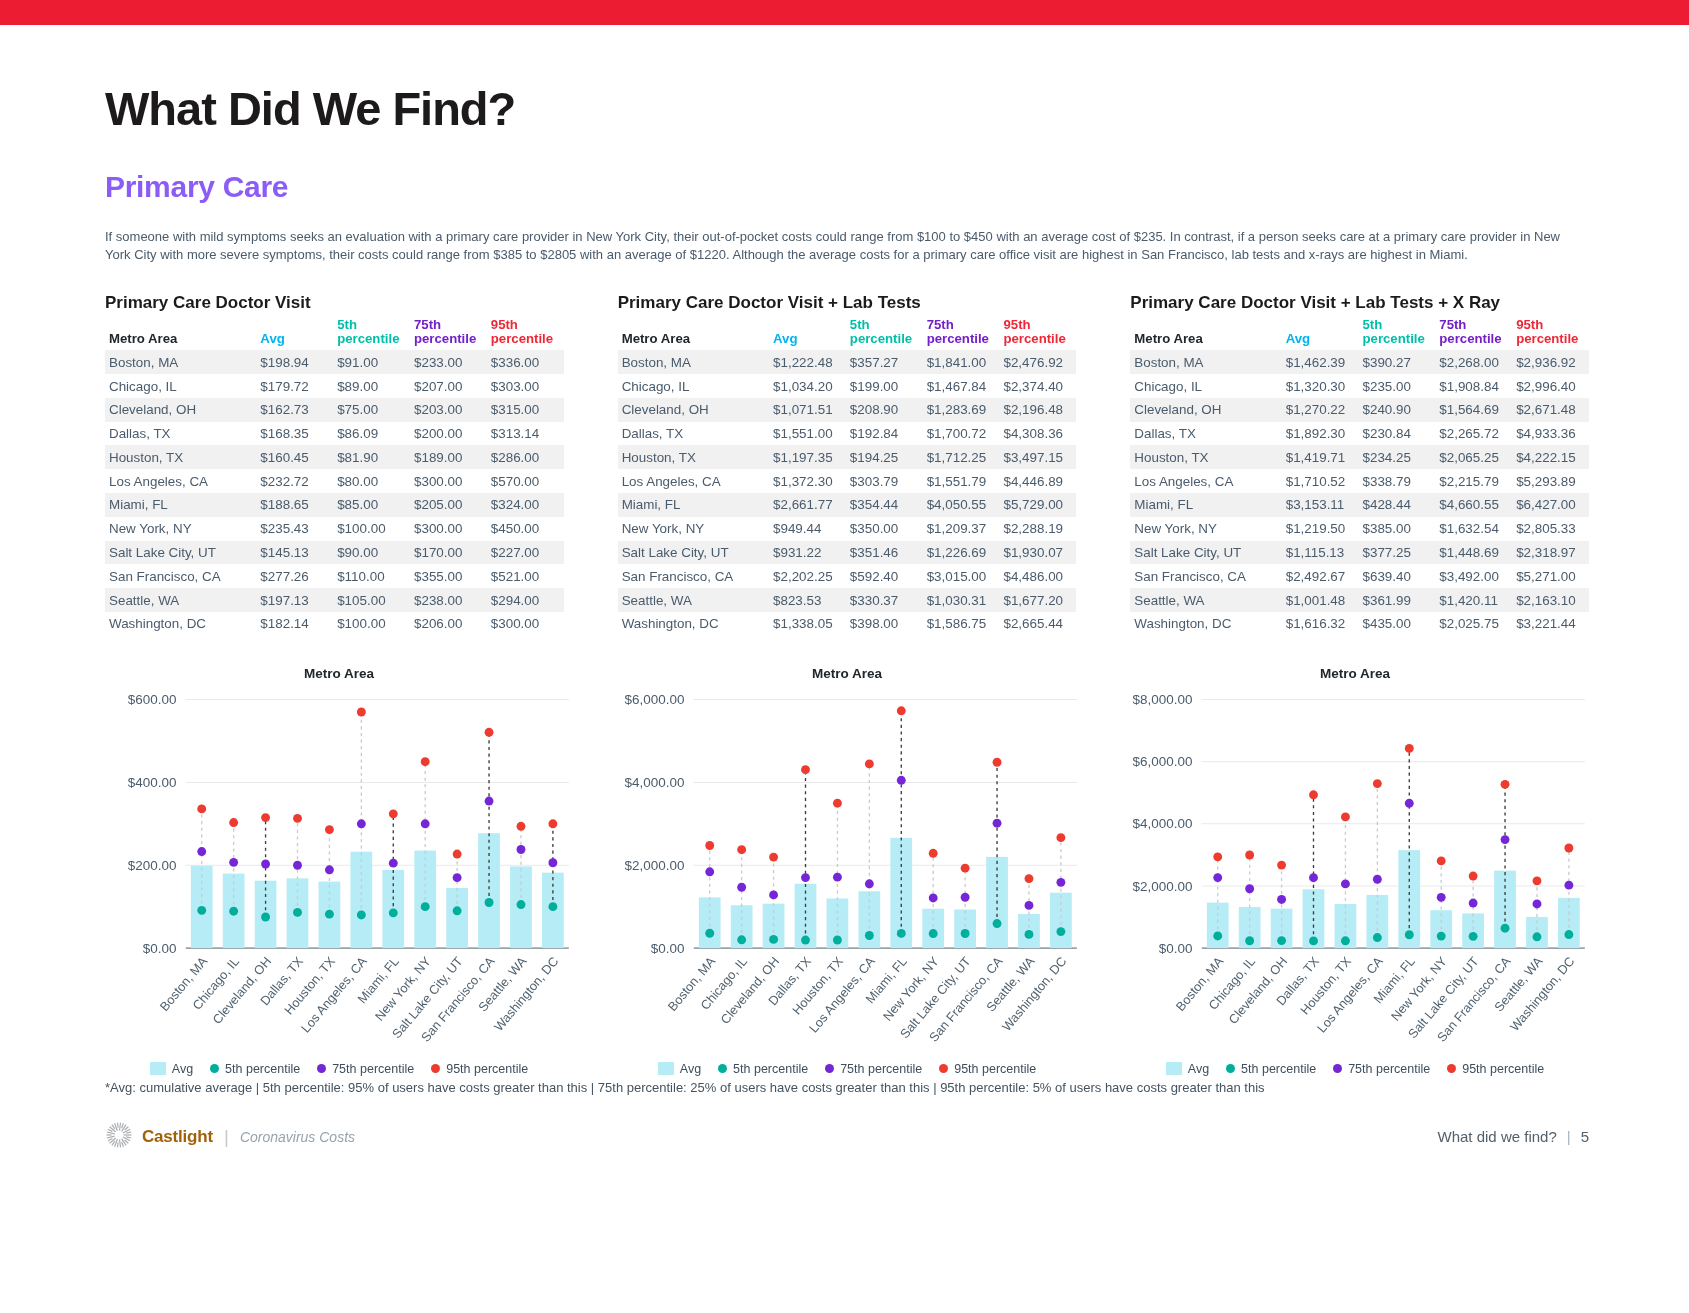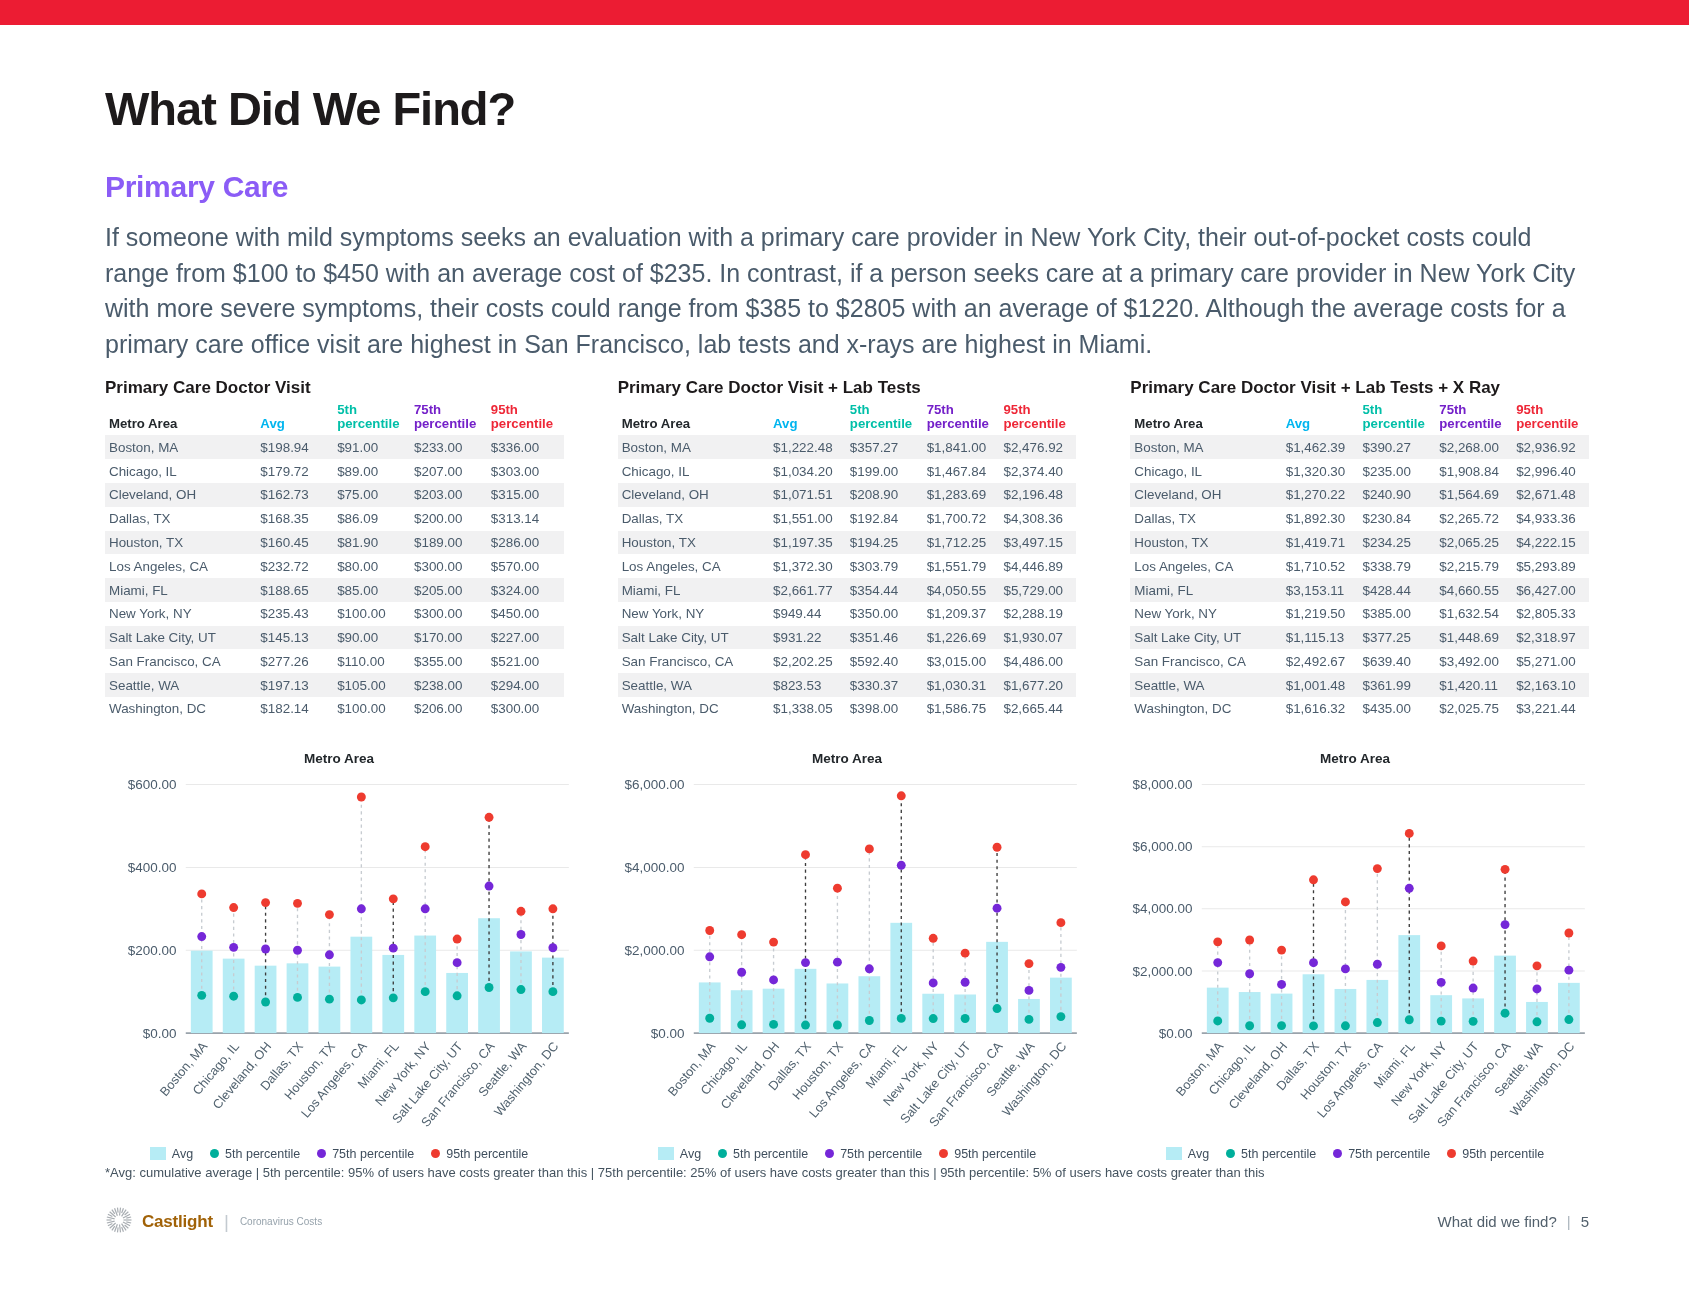--- a/index.html
+++ b/index.html
@@ -13,26 +13,26 @@
   .page { padding:0 100px 0 105px; }
   .page-title {
     margin:56px 0 0 0; font-size:47px; font-weight:800; color:#1d1a1b;
     letter-spacing:-1px;
   }
   .section-title {
     margin:34px 0 0 0; font-size:30px; font-weight:800; color:#8b5cf6;
     letter-spacing:-0.3px;
   }
   .intro {
-    margin:16px 0 0 0; font-size:25px; line-height:1.42; color:#4a5b6b;
+    margin:24px 0 0 0; font-size:13px; line-height:1.42; color:#4a5b6b;
     max-width:1478px;
   }
   .tables-row {
     display:grid; grid-template-columns:repeat(3, 1fr); column-gap:54px;
-    margin-top:16px;
+    margin-top:28px;
   }
   .table-title { font-size:17px; font-weight:800; color:#1d1a1b; margin:0 0 3px 0; }
   table.data-table { width:100%; border-collapse:collapse; table-layout:fixed; font-size:13.4px; }
   table.data-table col.c-metro { width:33%; }
   table.data-table col.c-val   { width:16.75%; }
   table.data-table th {
     text-align:left; vertical-align:bottom; font-weight:800;
     font-size:13.2px; line-height:1.04; padding:2px 4px 5px 4px;
   }
   table.data-table th.h-metro { color:#22272b; }
@@ -58,21 +58,21 @@
   .legend-dot { width:9px; height:9px; border-radius:50%; display:inline-block; }
 
   .footnote { margin-top:4px; font-size:13px; color:#44535f; }
 
   .footer {
     margin-top:26px; display:flex; justify-content:space-between; align-items:center;
   }
   .brand-row { display:flex; align-items:center; gap:9px; }
   .brand-name { font-size:17px; font-weight:800; color:#a16207; letter-spacing:-0.2px; }
   .brand-divider { color:#c3cad0; font-size:19px; font-weight:300; padding:0 2px; }
-  .brand-subtitle { font-size:10px; color:#97a3ac; }
+  .brand-subtitle { font-size:14px; color:#97a3ac;font-style:italic; }
   .page-ref { font-size:15px; color:#52606c; }
   .page-ref .pipe { color:#aab4bc; padding:0 10px; }
 </style>
 </head>
 <body>
 
 <div class="topbar"></div>
 
 <div class="page">
   <h1 class="page-title">What Did We Find?</h1>

